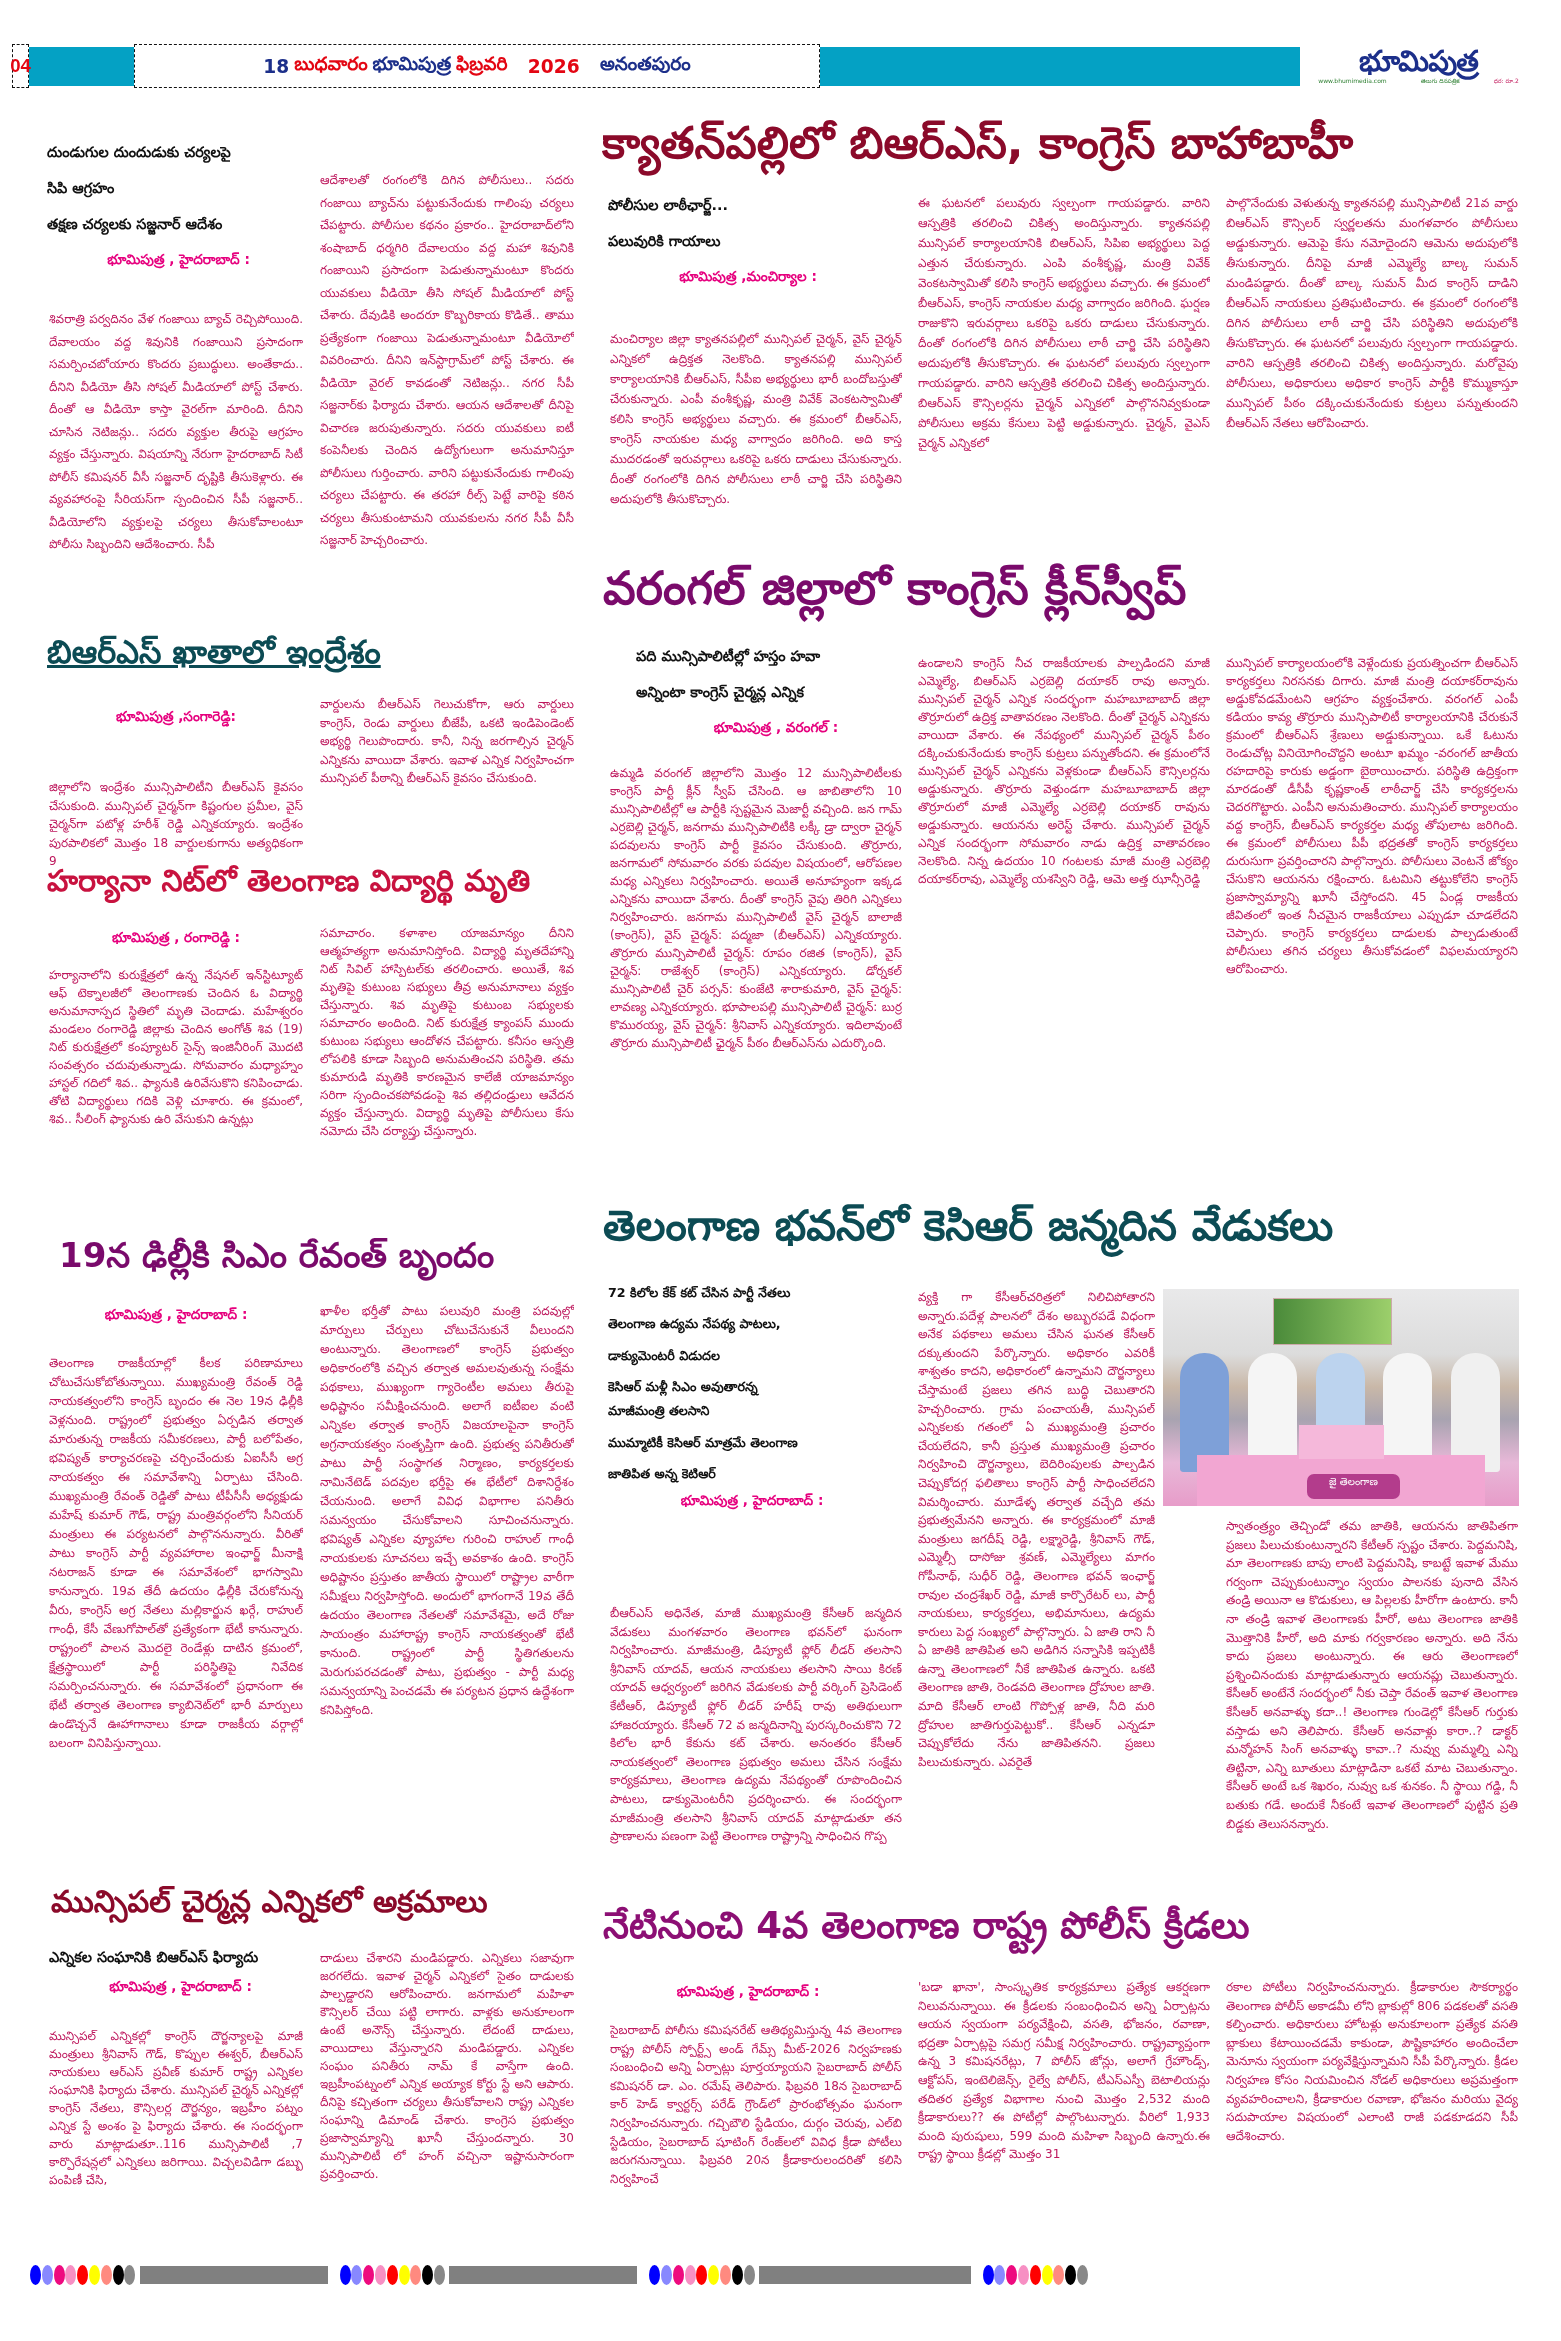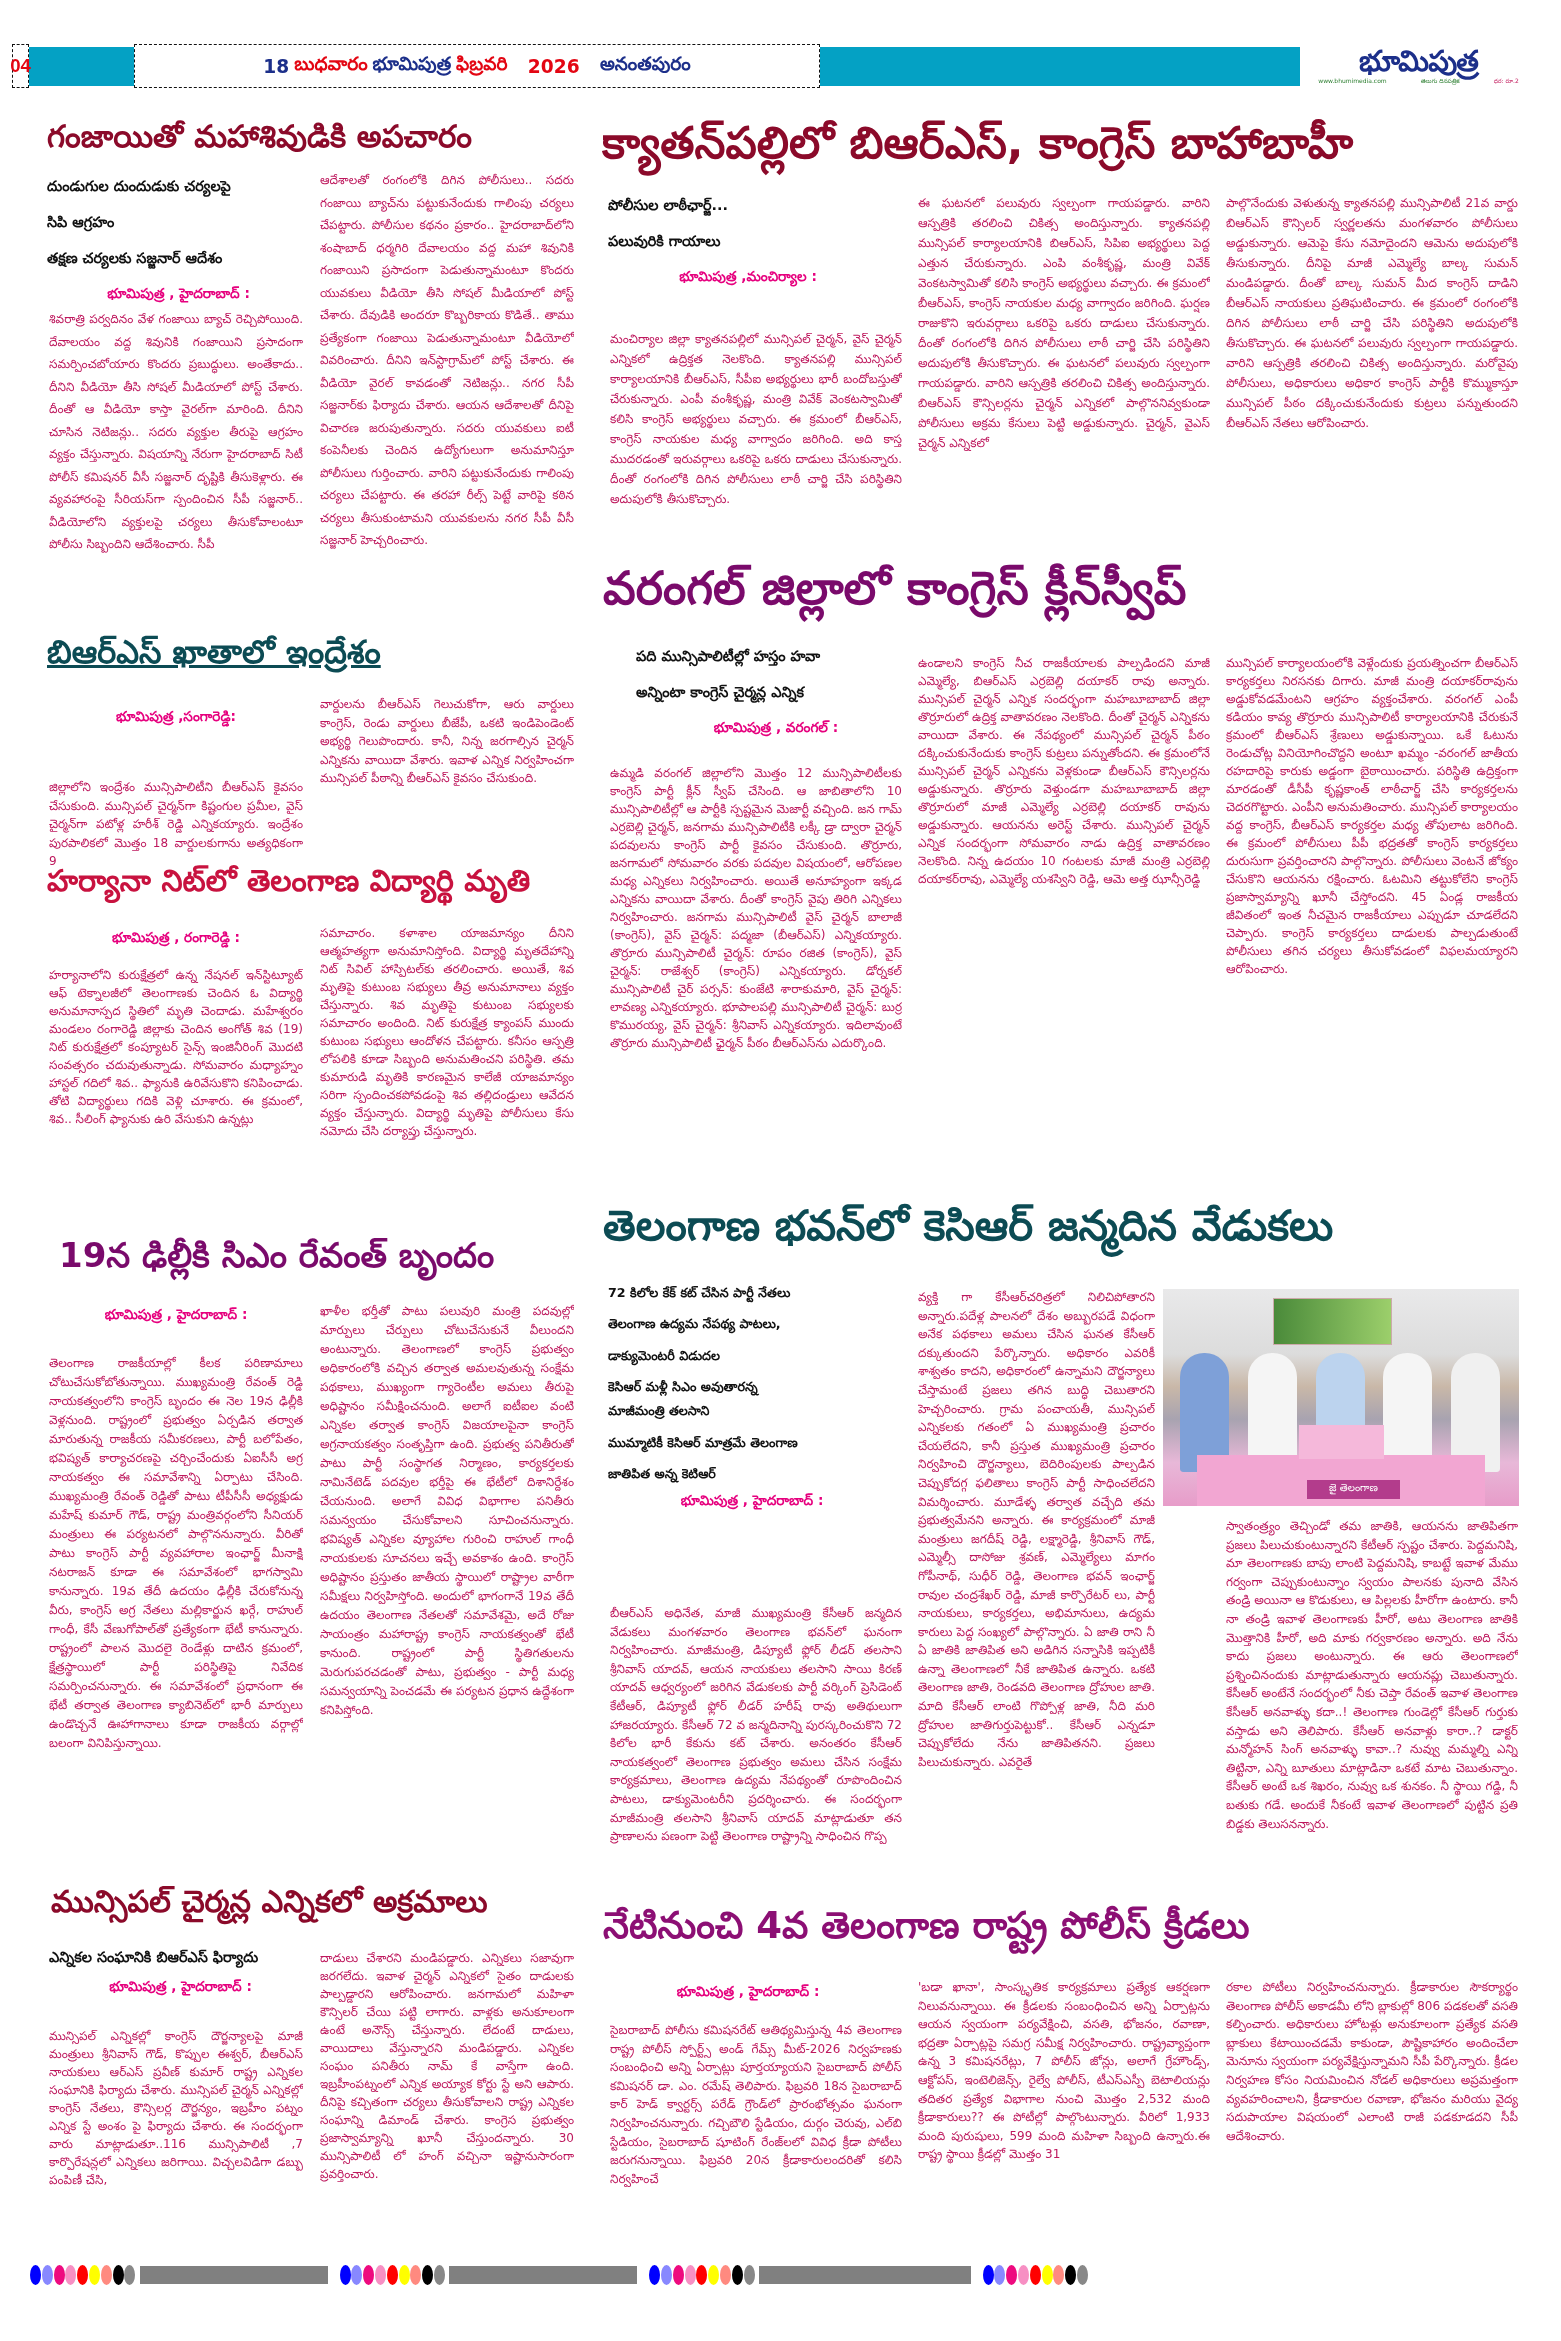--- a/index.html
+++ b/index.html
@@ -33,21 +33,21 @@
   .teal { color: #0c4b54; }
   .crimson { color: #c8123f; }
   .purple { color: #7a0a6b; }
   .magenta { color: #8c0f74; }
 
   .photo { position: absolute; left: 1163px; top: 1289px; width: 356px; height: 217px; overflow: hidden;
            background: linear-gradient(180deg,#e9e9ea 0%,#dcdcdc 30%,#c9b8a8 45%,#a8a3b0 60%,#e8b8d8 80%,#e79cc9 100%); }
   .photo .banner { position: absolute; left: 110px; top: 8.5px; width: 119px; height: 47px; background: linear-gradient(90deg,#4a8a3a,#9ccf6b); border: 1.7px solid #caa; }
   .photo .cake { position: absolute; left: 34px; bottom: 0; width: 288px; height: 51px; background: #f2a6d2; }
   .photo .cake-top { position: absolute; left: 136px; bottom: 47px; width: 85px; height: 34px; background: #f5b8da; }
-  .photo .cake-label { position: absolute; left: 144px; bottom: 6.8px; width: 93px; height: 19px; background: #b33c8c; color: #fff; font-size: 10.2px; text-align: center; line-height: 15.3px; }
+  .photo .cake-label { position: absolute; left: 144px; bottom: 6.8px; width: 93px; height: 25px; background: #b33c8c; color: #fff; font-size: 10.2px; text-align: center; line-height: 15.3px; border-radius: 7px; }
   .photo .person { position: absolute; bottom: 34px; width: 49px; height: 119px; border-radius: 24px 24px 3.4px 3.4px; }
 
   
   .footer { position: absolute; left: 30px; top: 2265px; width: 1508px; height: 20.3px; display: flex; align-items: center; gap: 0; }
   .dots { display: flex; gap: 0; }
   .dot { width: 11px; height: 20.3px; border-radius: 50%; margin-right: 0.8px; }
   .bar { height: 18.6px; background: #808080; }
 </style>
 </head>
 <body>
@@ -68,21 +68,20 @@
     <div class="name">భూమిపుత్ర</div>
     <div class="sub">
       <span>www.bhumimedia.com</span>
       <span>తెలుగు దినపత్రిక</span>
       <span>ధర: రూ.2</span>
     </div>
   </div>
 </div>
 
 <div class="art" style="left:47px;top:119px;width:534px;">
-  <div class="headline maroon" style="font-size:31px;">గంజాయితో మహాశివుడికి అపచారం</div>
   <div style="margin-top:25.4px;width:263px;">
     <div class="subhead">దుండుగుల దుందుడుకు చర్యలపై</div>
     <div class="subhead">సిపి ఆగ్రహం</div>
     <div class="subhead">తక్షణ చర్యలకు సజ్జనార్ ఆదేశం</div>
     <div class="dateline">భూమిపుత్ర , హైదరాబాద్ :</div>
   </div>
 </div>
 <div class="col" style="left:49px;top:308px;width:254px;height:288px;overflow:hidden;">శివరాత్రి పర్వదినం వేళ గంజాయి బ్యాచ్ రెచ్చిపోయింది. దేవాలయం వద్ద శివునికి గంజాయిని ప్రసాదంగా సమర్పించబోయారు కొందరు ప్రబుద్ధులు. అంతేకాదు.. దీనిని వీడియో తీసి సోషల్ మీడియాలో పోస్ట్ చేశారు. దీంతో ఆ వీడియో కాస్తా వైరల్‌గా మారింది. దీనిని చూసిన నెటిజన్లు.. సదరు వ్యక్తుల తీరుపై ఆగ్రహం వ్యక్తం చేస్తున్నారు. విషయాన్ని నేరుగా హైదరాబాద్ సిటీ పోలీస్ కమిషనర్ వీసీ సజ్జనార్ దృష్టికి తీసుకెళ్లారు. ఈ వ్యవహారంపై సీరియస్‌గా స్పందించిన సీపీ సజ్జనార్.. వీడియోలోని వ్యక్తులపై చర్యలు తీసుకోవాలంటూ పోలీసు సిబ్బందిని ఆదేశించారు. సీపీ</div>
 <div class="col" style="left:320px;top:169px;width:254px;height:424px;overflow:hidden;">ఆదేశాలతో రంగంలోకి దిగిన పోలీసులు.. సదరు గంజాయి బ్యాచ్‌ను పట్టుకునేందుకు గాలింపు చర్యలు చేపట్టారు. పోలీసుల కథనం ప్రకారం.. హైదరాబాద్‌లోని శంషాబాద్ ధర్మగిరి దేవాలయం వద్ద మహా శివునికి గంజాయిని ప్రసాదంగా పెడుతున్నామంటూ కొందరు యువకులు వీడియో తీసి సోషల్ మీడియాలో పోస్ట్ చేశారు. దేవుడికి అందరూ కొబ్బరికాయ కొడితే.. తాము ప్రత్యేకంగా గంజాయి పెడుతున్నామంటూ వీడియోలో వివరించారు. దీనిని ఇన్‌స్టాగ్రామ్‌లో పోస్ట్ చేశారు. ఈ వీడియో వైరల్ కావడంతో నెటిజన్లు.. నగర సీపీ సజ్జనార్‌కు ఫిర్యాదు చేశారు. ఆయన ఆదేశాలతో దీనిపై విచారణ జరుపుతున్నారు. సదరు యువకులు ఐటీ కంపెనీలకు చెందిన ఉద్యోగులుగా అనుమానిస్తూ పోలీసులు గుర్తించారు. వారిని పట్టుకునేందుకు గాలింపు చర్యలు చేపట్టారు. ఈ తరహా రీల్స్ పెట్టే వారిపై కఠిన చర్యలు తీసుకుంటామని యువకులను నగర సీపీ వీసీ సజ్జనార్ హెచ్చరించారు.</div>
 

